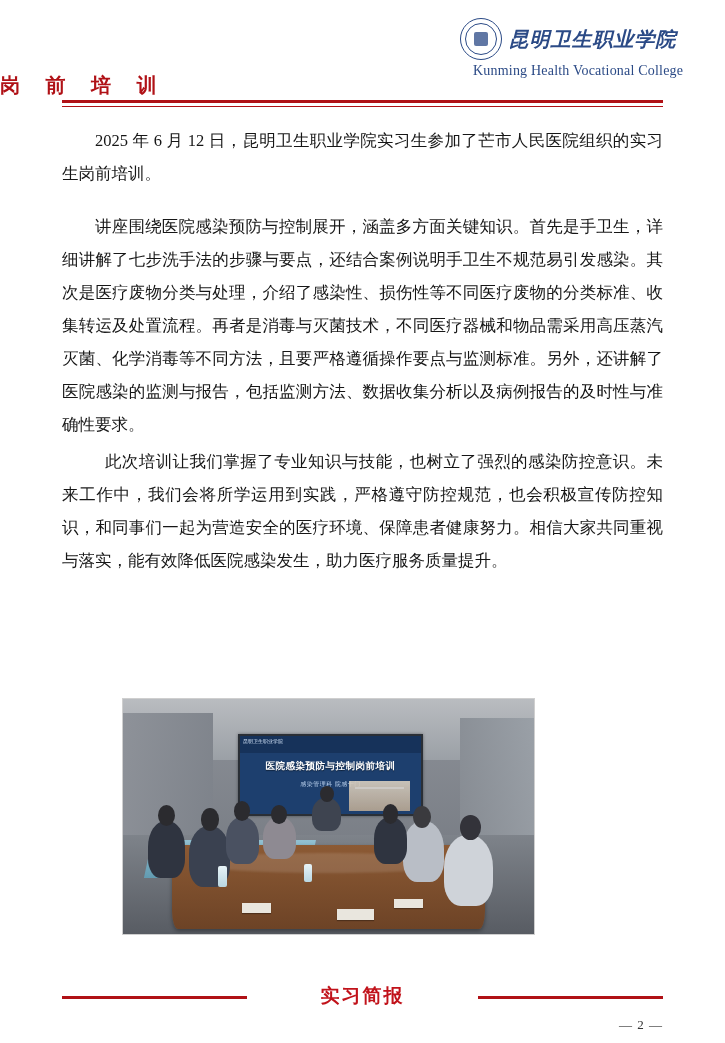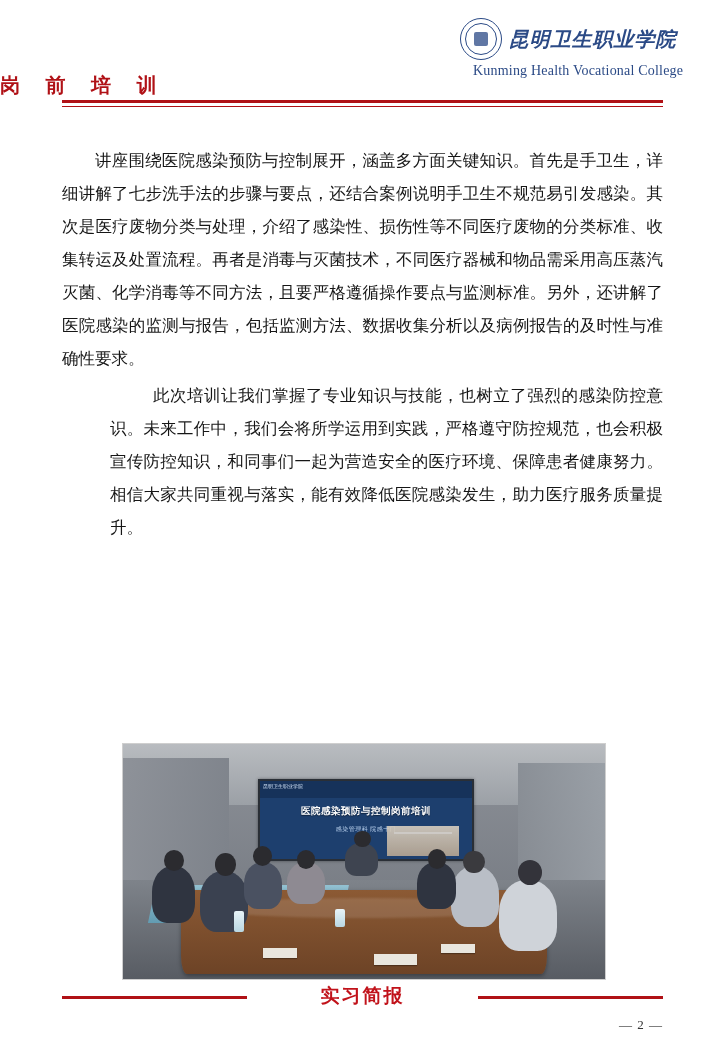--- a/index.html
+++ b/index.html
@@ -126,28 +126,28 @@
   }
   .para {
     font-size: 16.5px;
     line-height: 33px;
     text-align: justify;
     text-indent: 2em;
     margin: 0 0 2px 0;
     color: #161616;
   }
   .para.p2 { margin-top: 20px; }
-  .para.p3 { margin-top: 4px; text-indent: 2.6em; margin-left: 48px; }
+  .para.p3 { margin-top: 4px; text-indent: 2.6em; }
 
   
   .photo-wrap {
     position: absolute;
     left: 122px;
-    top: 743px;
-    width: 482px;
+    top: 698px;
+    width: 411px;
     height: 235px;
   }
   .photo {
     width: 100%;
     height: 100%;
     position: relative;
     overflow: hidden;
     background: linear-gradient(#8d9198, #6e737b);
     border: 1px solid #cfcfcf;
   }
@@ -312,20 +312,21 @@
       <span class="logo-cn">昆明卫生职业学院</span>
     </div>
     <div class="logo-en">Kunming Health Vocational College</div>
   </div>
 
   <div class="banner-title">岗 前 培 训</div>
   <div class="rule-thick"></div>
   <div class="rule-thin"></div>
 
   <div class="article">
+    <p class="para p1">2025 年 6 月 12 日，昆明卫生职业学院实习生参加了芒市人民医院组织的实习生岗前培训。</p>
     <p class="para p2">讲座围绕医院感染预防与控制展开，涵盖多方面关键知识。首先是手卫生，详细讲解了七步洗手法的步骤与要点，还结合案例说明手卫生不规范易引发感染。其次是医疗废物分类与处理，介绍了感染性、损伤性等不同医疗废物的分类标准、收集转运及处置流程。再者是消毒与灭菌技术，不同医疗器械和物品需采用高压蒸汽灭菌、化学消毒等不同方法，且要严格遵循操作要点与监测标准。另外，还讲解了医院感染的监测与报告，包括监测方法、数据收集分析以及病例报告的及时性与准确性要求。</p>
     <p class="para p3">此次培训让我们掌握了专业知识与技能，也树立了强烈的感染防控意识。未来工作中，我们会将所学运用到实践，严格遵守防控规范，也会积极宣传防控知识，和同事们一起为营造安全的医疗环境、保障患者健康努力。相信大家共同重视与落实，能有效降低医院感染发生，助力医疗服务质量提升。</p>
   </div>
 
   <div class="photo-wrap">
     <div class="photo">
       <div class="ph-ceiling"></div>
       <div class="ph-wall-left"></div>
       <div class="ph-wall-right"></div>
 

